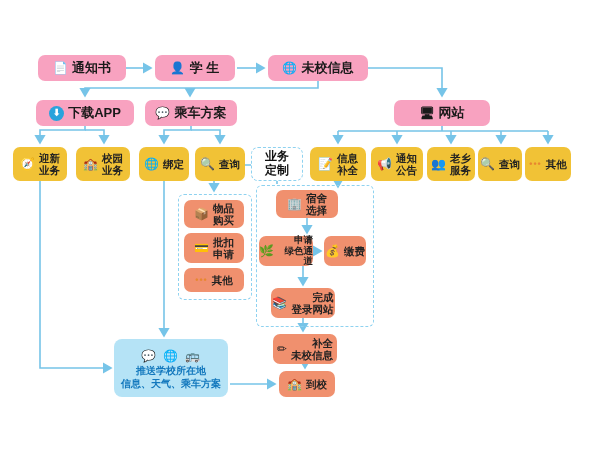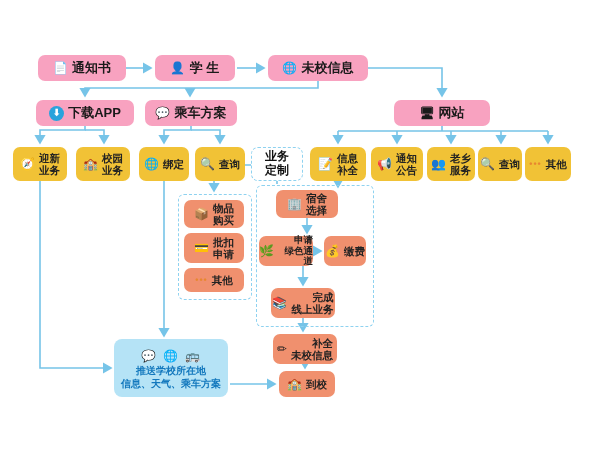--- a/index.html
+++ b/index.html
@@ -201,21 +201,21 @@
     <span class="lbl">申请
 绿色通道</span>
   </div>
   <div class="node orange" id="n-pay">
     <span class="icon">💰</span>
     <span class="lbl">缴费</span>
   </div>
   <div class="node orange" id="n-done">
     <span class="icon">📚</span>
     <span class="lbl">完成
-线上业务</span>
+登录网站</span>
   </div>
 
   <div class="node orange" id="n-complete">
     <span class="icon">✏</span>
     <span class="lbl">补全
 未校信息</span>
   </div>
   <div class="node orange" id="n-arrive">
     <span class="icon">🏫</span>
     <span class="lbl">到校</span>

